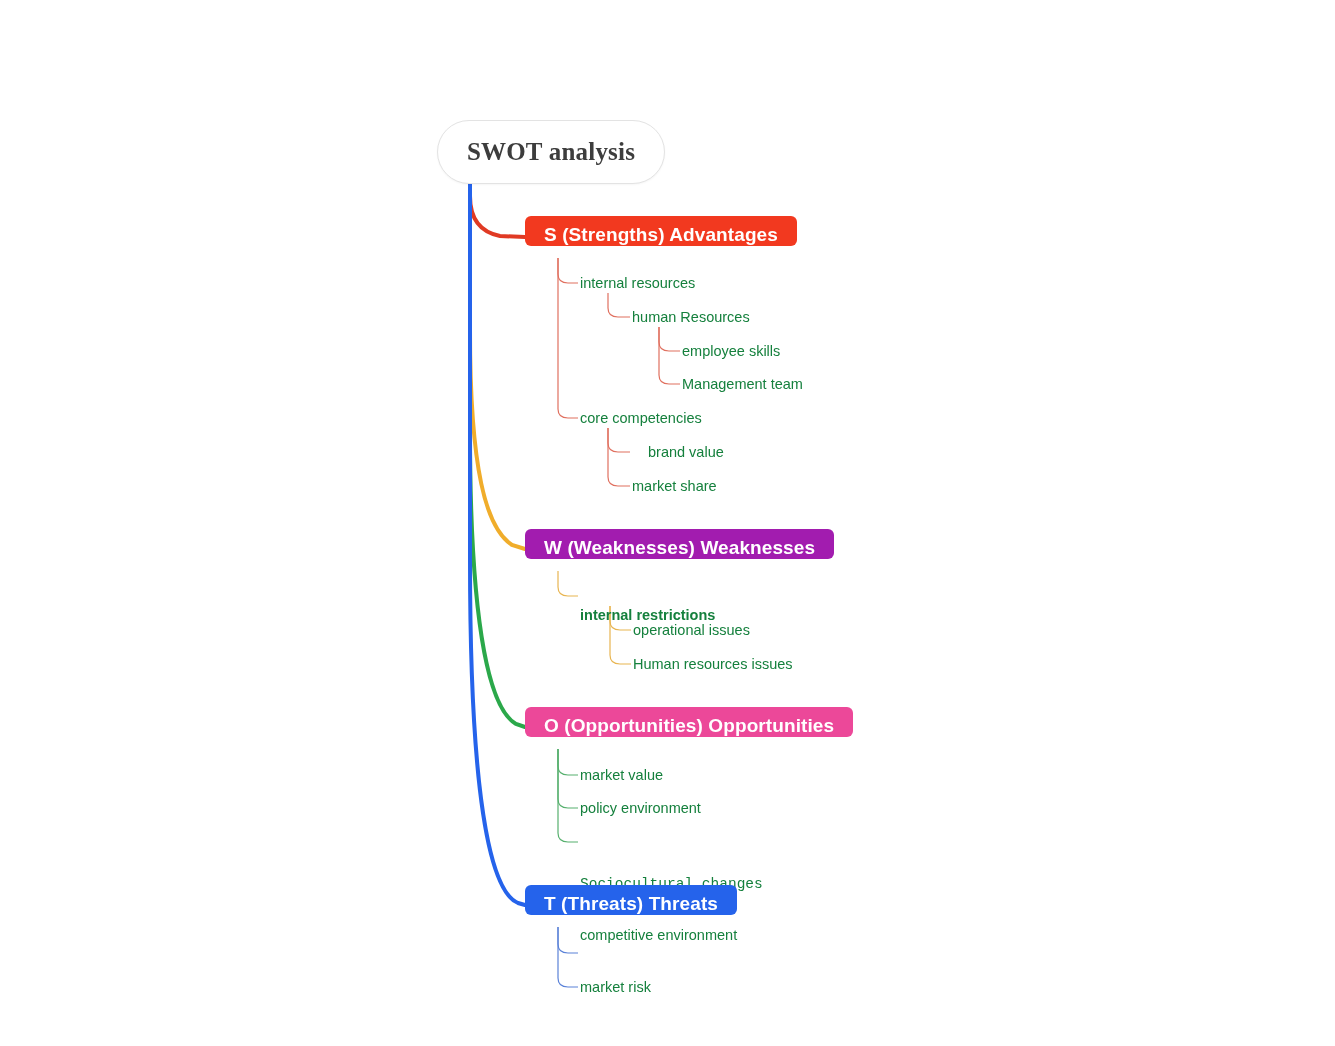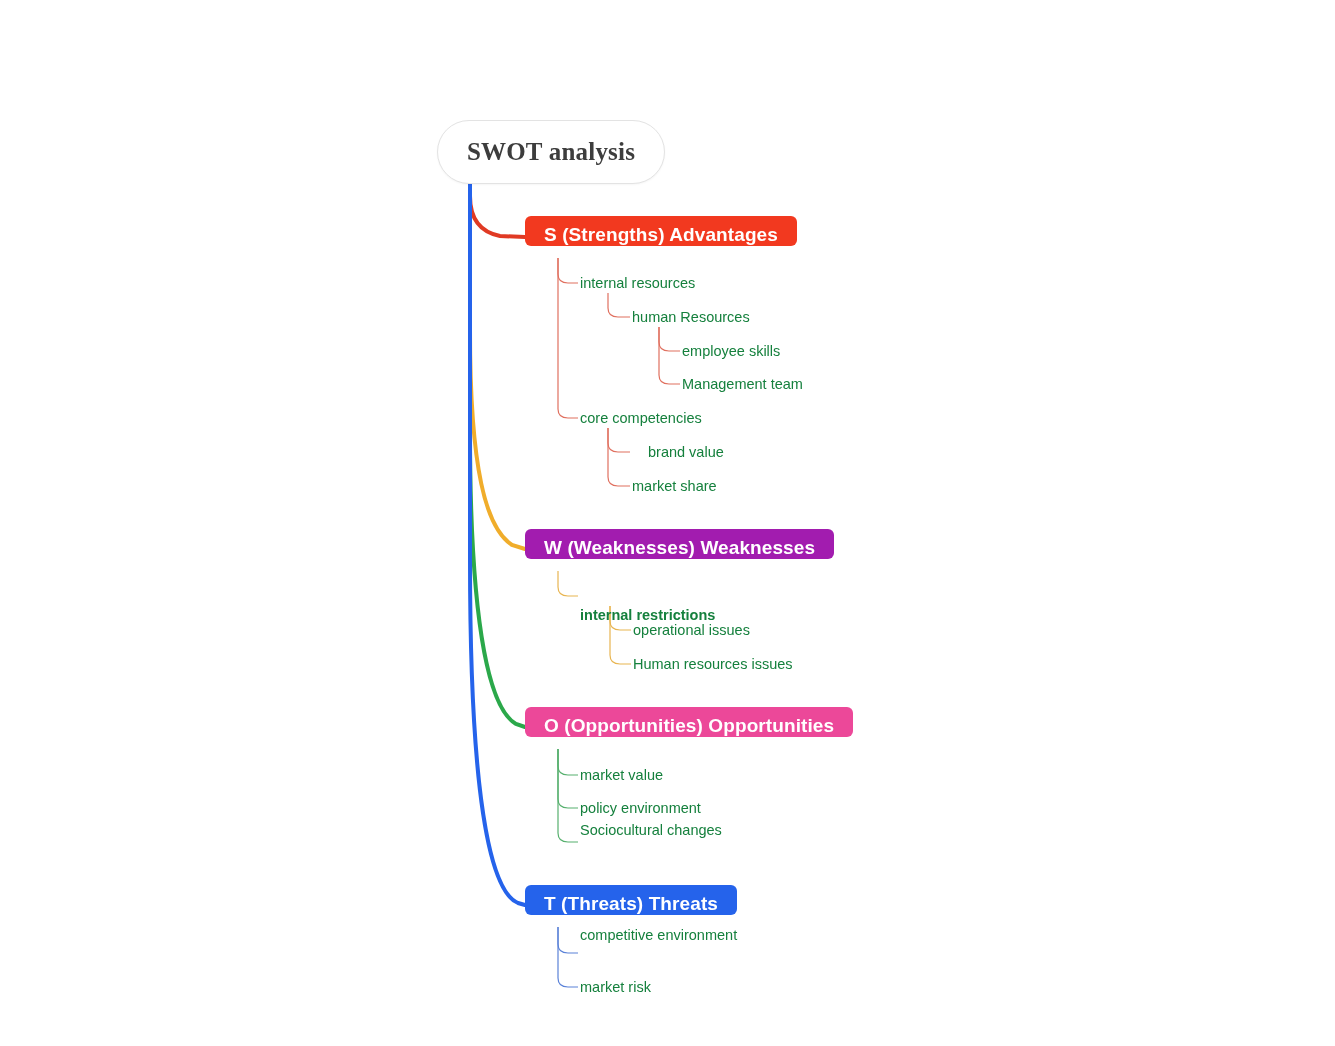--- a/index.html
+++ b/index.html
@@ -184,21 +184,21 @@
   </div>
 
   <div class="sub-node level2" style="left:580px; top:764px;">
     <span class="sub-label">market value</span>
   </div>
 
   <div class="sub-node level2" style="left:580px; top:797px;">
     <span class="sub-label">policy environment</span>
   </div>
 
-  <div class="sub-node level2" style="left:580px; top:819px;">
+  <div class="sub-node level2" style="left:580px; top:873px;font-family:Liberation Mono, monospace;">
     <span class="sub-label">Sociocultural changes</span>
   </div>
 
   <div class="main-node" style="left: 525px; top: 885px; background-color: rgb(37, 99, 235);">
     <span class="main-label">T (Threats) Threats</span>
   </div>
 
   <div class="sub-node level2" style="left:580px; top:924px;">
     <span class="sub-label">competitive environment</span>
   </div>

